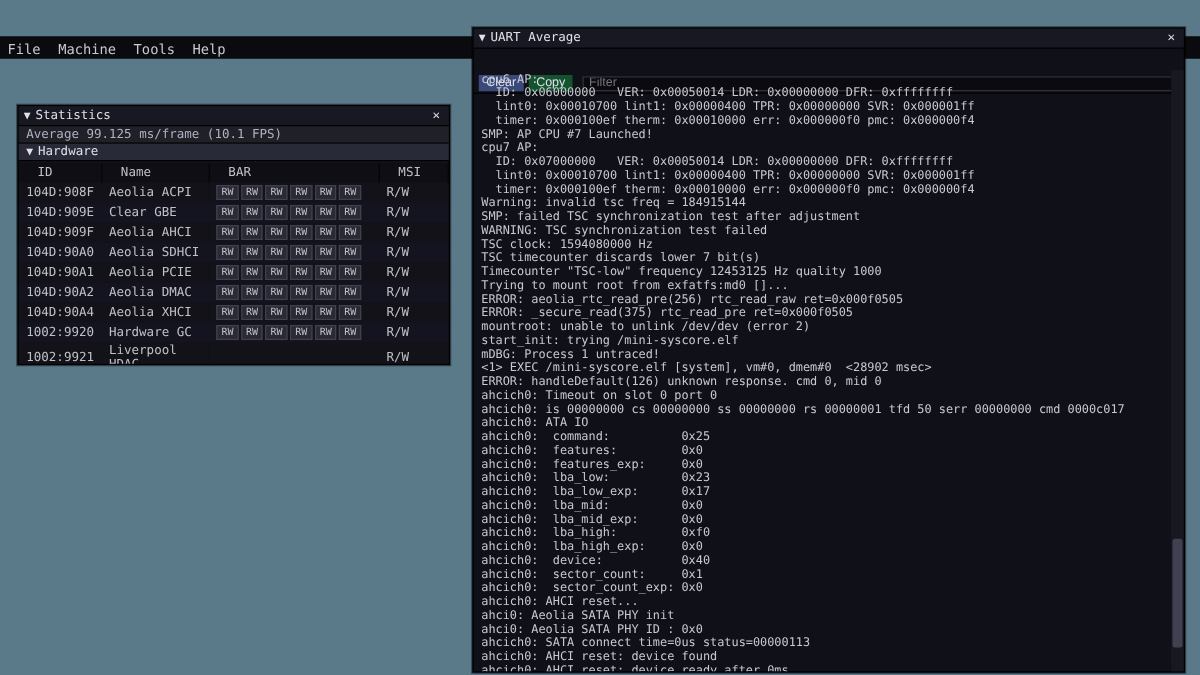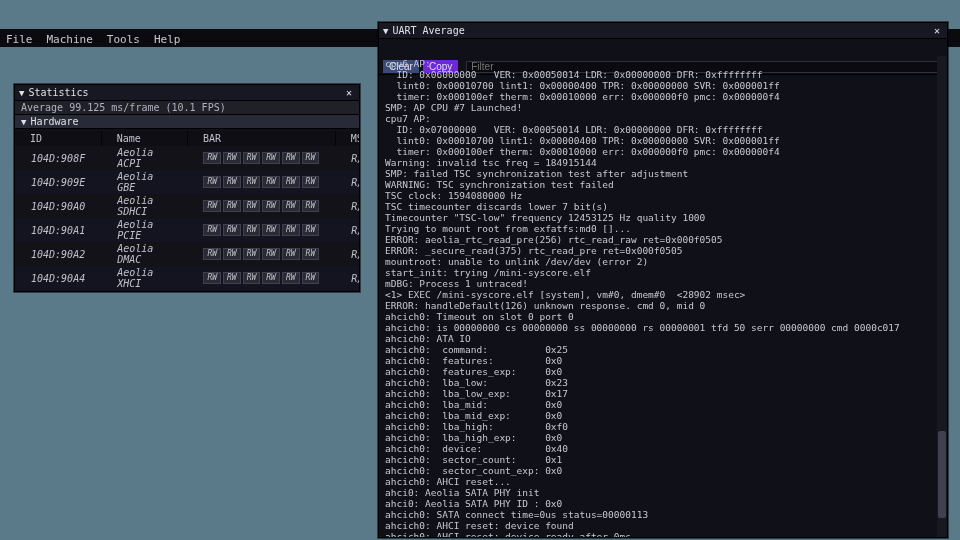--- a/index.html
+++ b/index.html
@@ -69,26 +69,25 @@
     background: #0e0e14;
     color: #c0c0c8;
     text-align: left;
     font-weight: normal;
     padding: 2px 15px;
     border-right: 1px solid #050508;
     font-size: 10px;
     height: 15px;
   }
   .stats-table td {
-    padding: 1px 16px;
+    padding: 1px 6px;
     font-size: 10px;
     color: #c0c0c8;
     height: 16px;
     vertical-align: middle;
-    font-style: italic;
   }
   .stats-table tr.datarow td { background: #121218; }
   .stats-table tr.datarow:nth-child(even) td { background: #141420; }
   .bar-cell { display: flex; gap: 2px; }
   .rw-btn {
     background: #2a2a34;
     border: 1px solid #404050;
     color: #c0c0c8;
     font-size: 8px;
     padding: 0 3px;
@@ -110,21 +109,21 @@
     margin-top: 20px;
   }
   .tool-btn {
     background: #3a4a78;
     color: #e0e0f0;
     font-size: 10px;
     padding: 1px 6px;
     border: none;
     cursor: default;
   }
-  .tool-btn.grey { background: #6d28d9; }
+  .tool-btn.grey { background: #14532d; }
   .filter-box {
     flex: 1;
     margin-left: 4px;
     height: 12px;
     background: #0a0a10;
     border: 1px solid #303038;
     color: #808090;
     font-size: 10px;
     padding: 0 4px;
     text-align: left;
@@ -202,21 +201,36 @@
                 <span class="rw-btn">RW</span>
                 <span class="rw-btn">RW</span>
                 <span class="rw-btn">RW</span>
                 <span class="rw-btn">RW</span>
               </div>
             </td>
             <td>R/W</td>
           </tr>
           <tr class="datarow">
             <td>104D:909E</td>
-            <td>Aeolia GBE</td>
+            <td>Clear GBE</td>
+            <td>
+              <div class="bar-cell">
+                <span class="rw-btn">RW</span>
+                <span class="rw-btn">RW</span>
+                <span class="rw-btn">RW</span>
+                <span class="rw-btn">RW</span>
+                <span class="rw-btn">RW</span>
+                <span class="rw-btn">RW</span>
+              </div>
+            </td>
+            <td>R/W</td>
+          </tr>
+          <tr class="datarow">
+            <td>104D:909F</td>
+            <td>Aeolia AHCI</td>
             <td>
               <div class="bar-cell">
                 <span class="rw-btn">RW</span>
                 <span class="rw-btn">RW</span>
                 <span class="rw-btn">RW</span>
                 <span class="rw-btn">RW</span>
                 <span class="rw-btn">RW</span>
                 <span class="rw-btn">RW</span>
               </div>
             </td>

